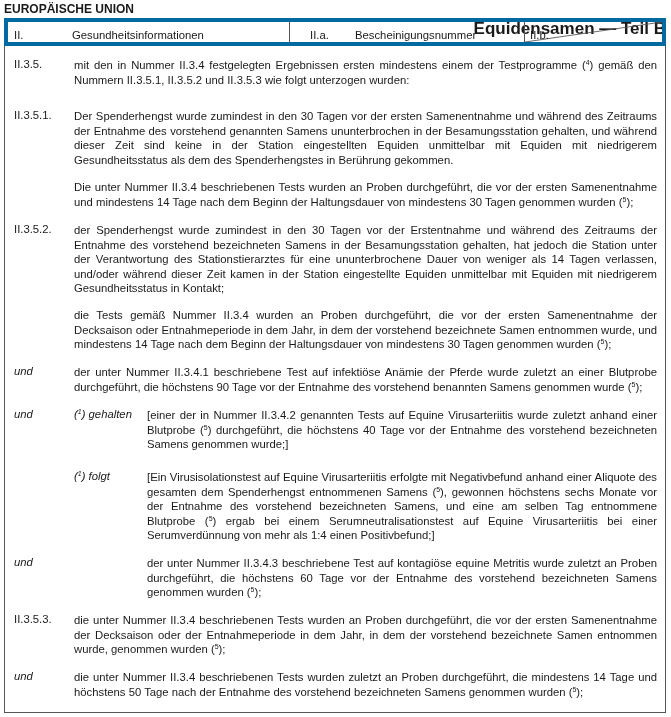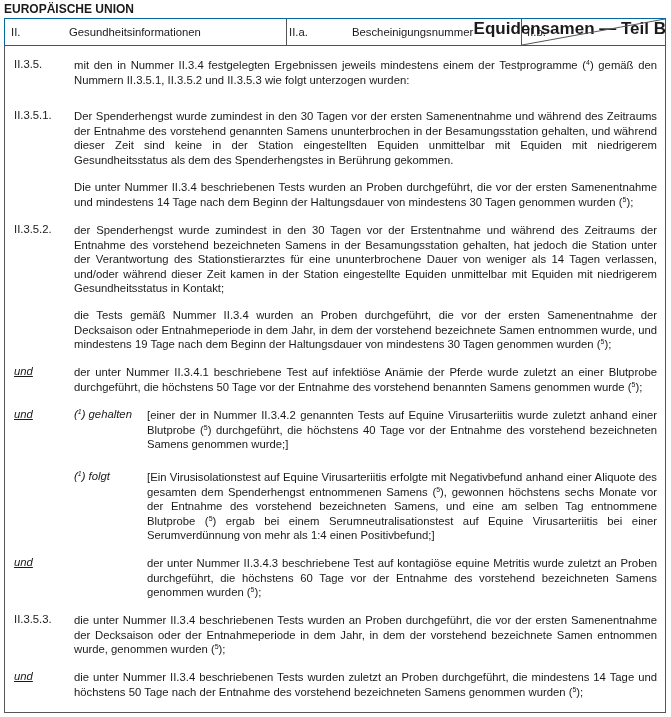--- a/index.html
+++ b/index.html
@@ -6,93 +6,93 @@
   body {
     width: 671px; height: 717px; position: relative; overflow: hidden;
     font-family: "Liberation Sans", "DejaVu Sans", sans-serif;
     color: #1a1a1a; font-size: 11.3px;
   }
   .top-header { position: absolute; top: 2px; left: 4px; right: 5px; height: 15px; padding-left: 6px; }
   .eu-title { position: absolute; left: 0; top: 0; font-weight: bold; font-size: 12px; }
   .part-title { position: absolute; right: 0; top: 17px; font-weight: bold; font-size: 17px; }
   .head-table {
     position: absolute; top: 18px; left: 4px; width: 662px; height: 28px;
-    border: 1px solid #0369a1; box-sizing: border-box;
+    border: 4px solid #0369a1; box-sizing: border-box;
   }
   .head-cell { position: absolute; top: 0; height: 100%; box-sizing: border-box; }
   .head-cell span { position: absolute; top: 7px; }
   .hc1 { left: 0; width: 282px; border-right: 1px solid #555; }
   .hc2 { left: 282px; width: 235px; border-right: 1px solid #555; }
   .hc3 { left: 517px; right: 0; text-align: center; }
   .diag { position: absolute; left: 0; top: 0; width: 100%; height: 100%; }
   .body-box {
     position: absolute; top: 46px; left: 4px; width: 662px; height: 667px;
     border: 1px solid #555; border-top: none; box-sizing: border-box; padding-left: 24px;
   }
   .blk { position: absolute; left: 0; right: 0; }
   .lbl { position: absolute; left: 9px; }
-  .lbl.it { font-style: italic; text-decoration: underline; }
+  .lbl.it { font-style: italic; }
   .sub { position: absolute; left: 69px; font-style: italic; }
   .txt { position: absolute; left: 69px; right: 8px; line-height: 14.6px; text-align: justify; }
   .txt2 { position: absolute; left: 142px; right: 8px; line-height: 14.6px; text-align: justify; }
   sup { font-size: 7px; vertical-align: 4px; line-height: 0; }
 </style>
 </head>
 <body>
 
 <div class="top-header">
   <span class="eu-title">EUROPÄISCHE UNION</span>
   <span class="part-title">Equidensamen — Teil B</span>
 </div>
 
 <div class="head-table">
   <div class="head-cell hc1">
     <span style="left:6px">II.</span>
     <span style="left:64px">Gesundheitsinformationen</span>
   </div>
   <div class="head-cell hc2">
-    <span style="left:2px">II.a.</span>
+    <span style="left:20px">II.a.</span>
     <span style="left:65px">Bescheinigungsnummer</span>
   </div>
   <div class="head-cell hc3">
     <svg class="diag" viewBox="0 0 143 26" preserveAspectRatio="none">
       <line x1="0" y1="26" x2="143" y2="0" stroke="#555" stroke-width="1"></line>
     </svg>
     <span style="left:5px">II.b.</span>
   </div>
 </div>
 
 <div class="body-box">
 
   <div class="blk" style="top:12px">
     <span class="lbl">II.3.5.</span>
-    <div class="txt"><span>mit den in Nummer II.3.4 festgelegten Ergebnissen jeweils mindestens einem der Testprogramme (</span><sup>4</sup><span>) gemäß den Nummern II.3.5.1, II.3.5.2 und II.3.5.3 wie folgt unterzogen wurden:</span></div>
+    <div class="txt"><span>mit den in Nummer II.3.4 festgelegten Ergebnissen ersten mindestens einem der Testprogramme (</span><sup>4</sup><span>) gemäß den Nummern II.3.5.1, II.3.5.2 und II.3.5.3 wie folgt unterzogen wurden:</span></div>
   </div>
 
   <div class="blk" style="top:63px">
     <span class="lbl">II.3.5.1.</span>
     <div class="txt"><span>Der Spenderhengst wurde zumindest in den 30 Tagen vor der ersten Samenentnahme und während des Zeitraums der Entnahme des vorstehend genannten Samens ununterbrochen in der Besamungsstation gehalten, und während dieser Zeit sind keine in der Station eingestellten Equiden unmittelbar mit Equiden mit niedrigerem Gesundheitsstatus als dem des Spenderhengstes in Berührung gekommen.</span></div>
   </div>
 
   <div class="blk" style="top:134px">
     <div class="txt"><span>Die unter Nummer II.3.4 beschriebenen Tests wurden an Proben durchgeführt, die vor der ersten Samenentnahme und mindestens 14 Tage nach dem Beginn der Haltungsdauer von mindestens 30 Tagen genommen wurden (</span><sup>5</sup><span>);</span></div>
   </div>
 
   <div class="blk" style="top:177px">
     <span class="lbl">II.3.5.2.</span>
     <div class="txt"><span>der Spenderhengst wurde zumindest in den 30 Tagen vor der Erstentnahme und während des Zeitraums der Entnahme des vorstehend bezeichneten Samens in der Besamungsstation gehalten, hat jedoch die Station unter der Verantwortung des Stationstierarztes für eine ununterbrochene Dauer von weniger als 14 Tagen verlassen, und/oder während dieser Zeit kamen in der Station eingestellte Equiden unmittelbar mit Equiden mit niedrigerem Gesundheitsstatus in Kontakt;</span></div>
   </div>
 
   <div class="blk" style="top:262px">
-    <div class="txt"><span>die Tests gemäß Nummer II.3.4 wurden an Proben durchgeführt, die vor der ersten Samenentnahme der Decksaison oder Entnahmeperiode in dem Jahr, in dem der vorstehend bezeichnete Samen entnommen wurde, und mindestens 19 Tage nach dem Beginn der Haltungsdauer von mindestens 30 Tagen genommen wurden (</span><sup>5</sup><span>);</span></div>
+    <div class="txt"><span>die Tests gemäß Nummer II.3.4 wurden an Proben durchgeführt, die vor der ersten Samenentnahme der Decksaison oder Entnahmeperiode in dem Jahr, in dem der vorstehend bezeichnete Samen entnommen wurde, und mindestens 14 Tage nach dem Beginn der Haltungsdauer von mindestens 30 Tagen genommen wurden (</span><sup>5</sup><span>);</span></div>
   </div>
 
   <div class="blk" style="top:319px">
     <span class="lbl it">und</span>
-    <div class="txt"><span>der unter Nummer II.3.4.1 beschriebene Test auf infektiöse Anämie der Pferde wurde zuletzt an einer Blutprobe durchgeführt, die höchstens 50 Tage vor der Entnahme des vorstehend benannten Samens genommen wurde (</span><sup>5</sup><span>);</span></div>
+    <div class="txt"><span>der unter Nummer II.3.4.1 beschriebene Test auf infektiöse Anämie der Pferde wurde zuletzt an einer Blutprobe durchgeführt, die höchstens 90 Tage vor der Entnahme des vorstehend benannten Samens genommen wurde (</span><sup>5</sup><span>);</span></div>
   </div>
 
   <div class="blk" style="top:362px">
     <span class="lbl it">und</span>
     <span class="sub">(<sup>1</sup>)<span> gehalten</span></span>
     <div class="txt2"><span>[einer der in Nummer II.3.4.2 genannten Tests auf Equine Virusarteriitis wurde zuletzt anhand einer Blutprobe (</span><sup>5</sup><span>) durchgeführt, die höchstens 40 Tage vor der Entnahme des vorstehend bezeichneten Samens genommen wurde;]</span></div>
   </div>
 
   <div class="blk" style="top:424px">
     <span class="sub">(<sup>1</sup>)<span> folgt</span></span>

